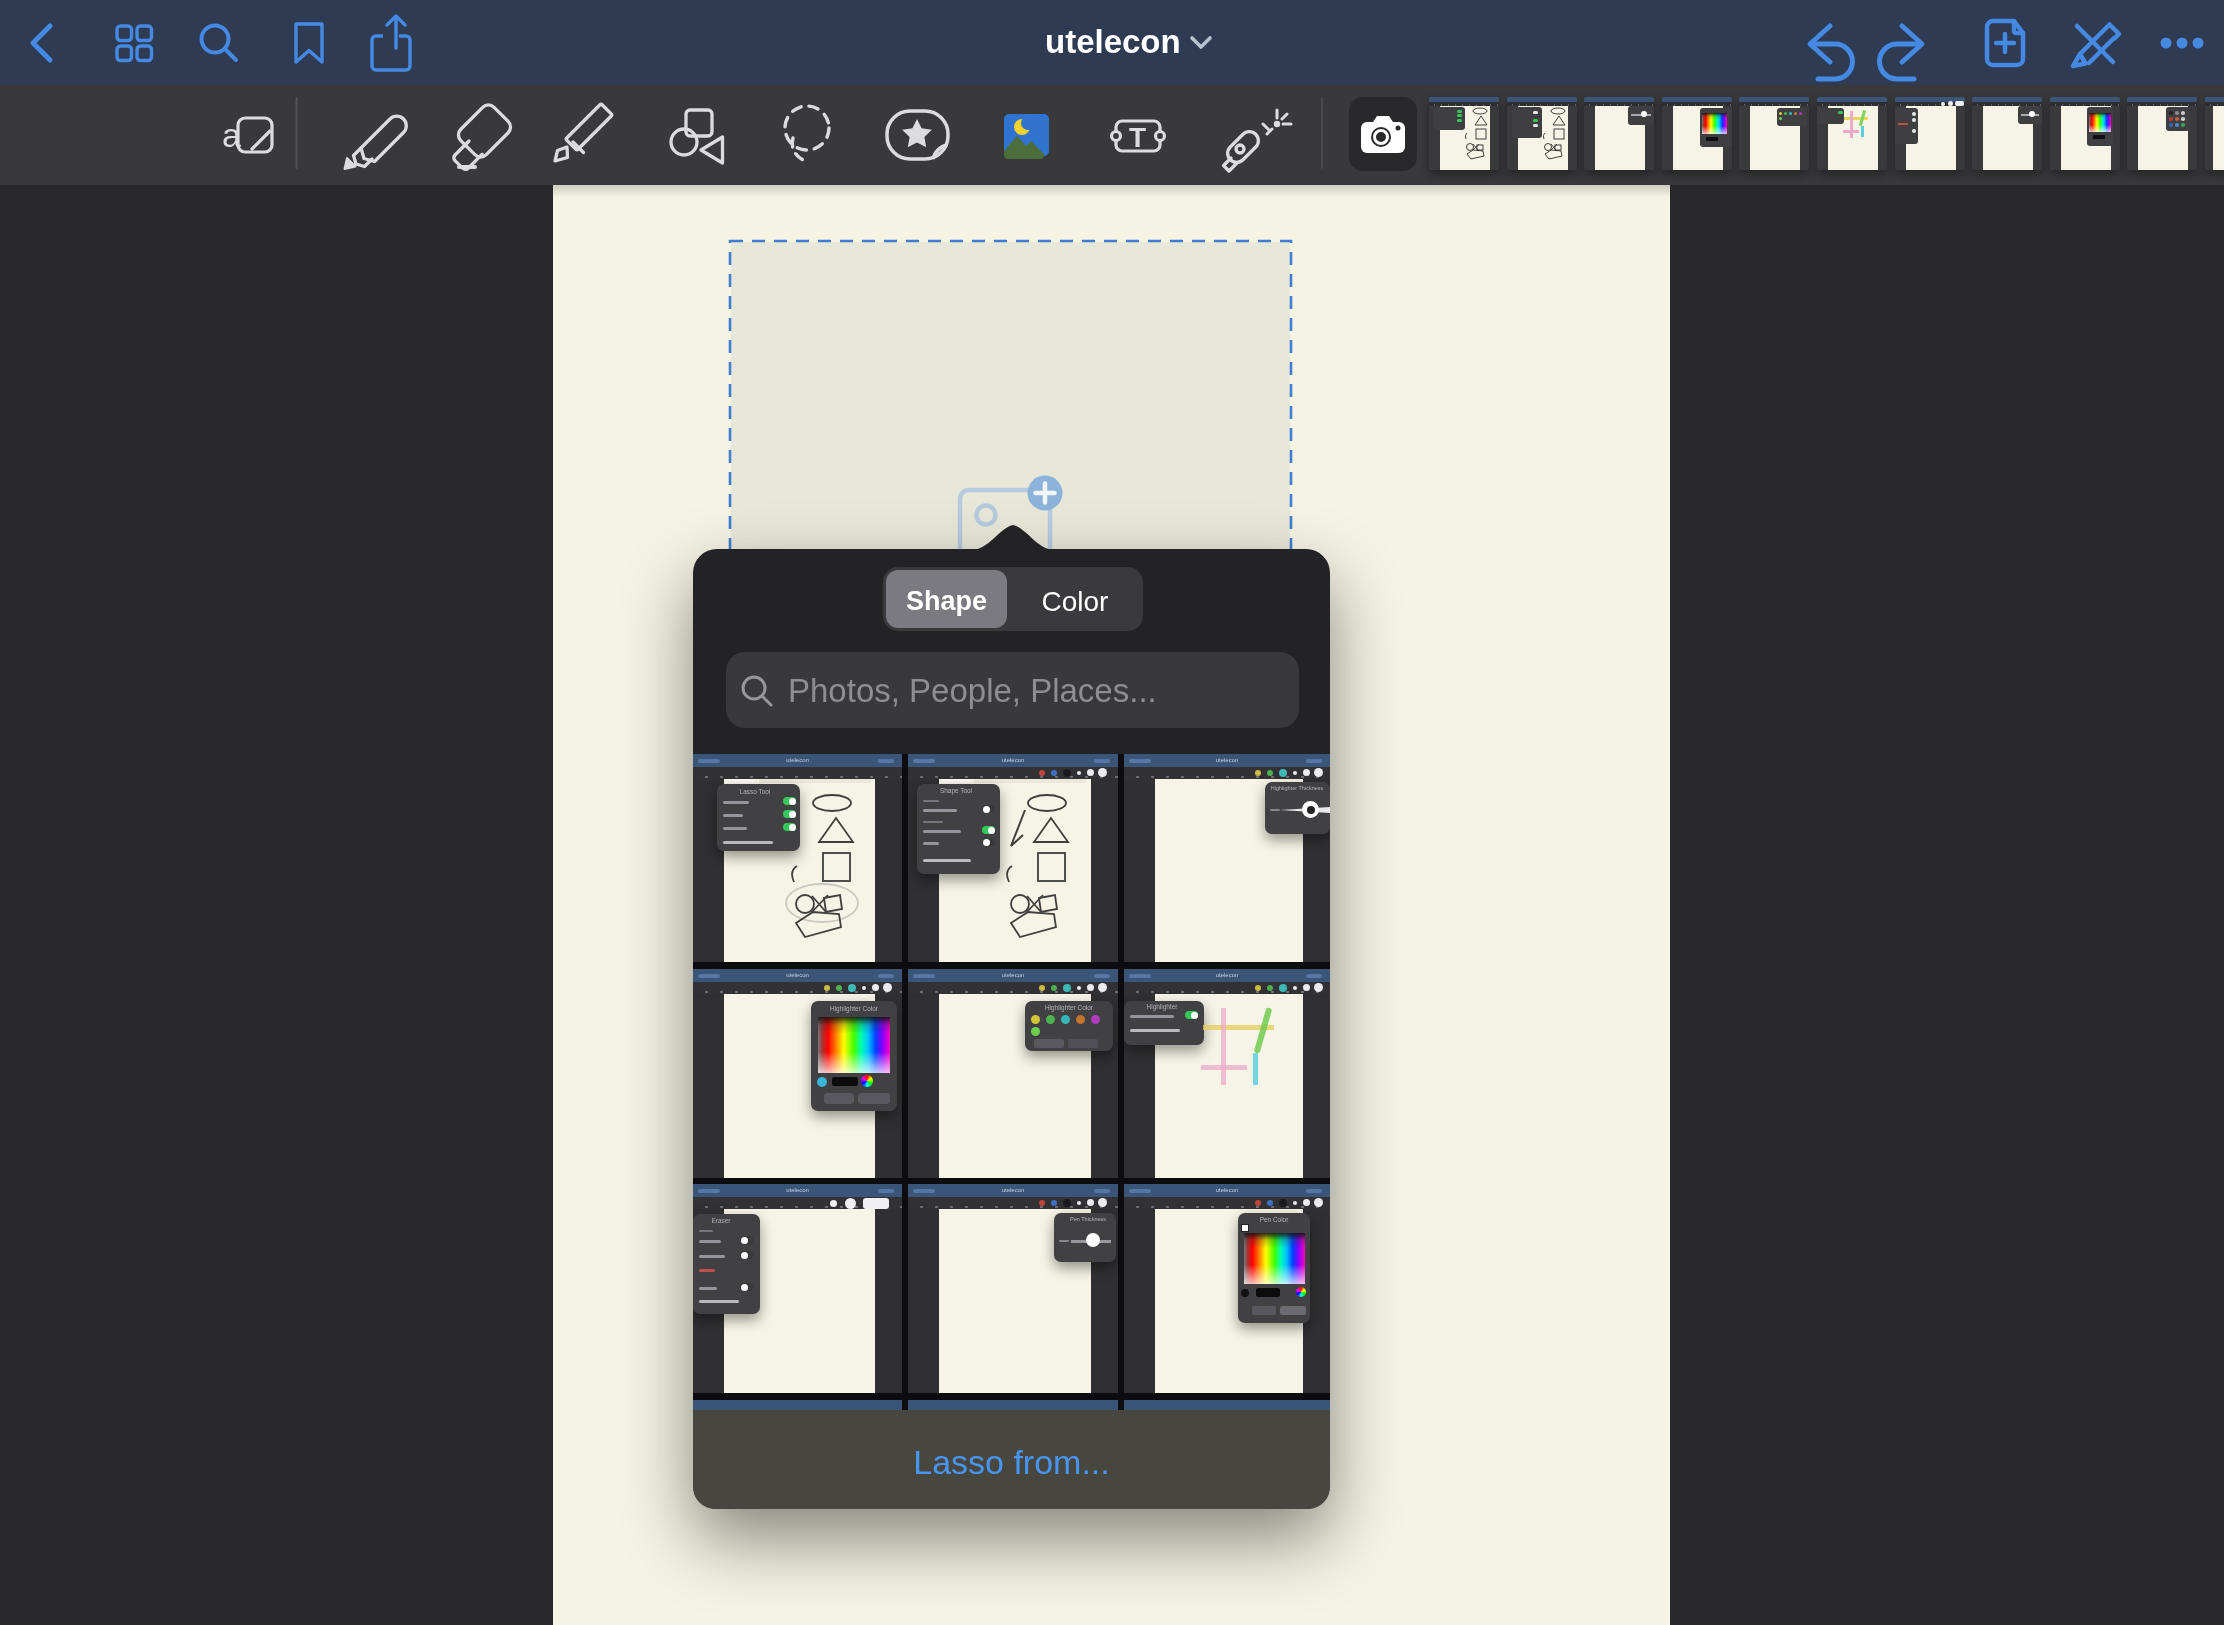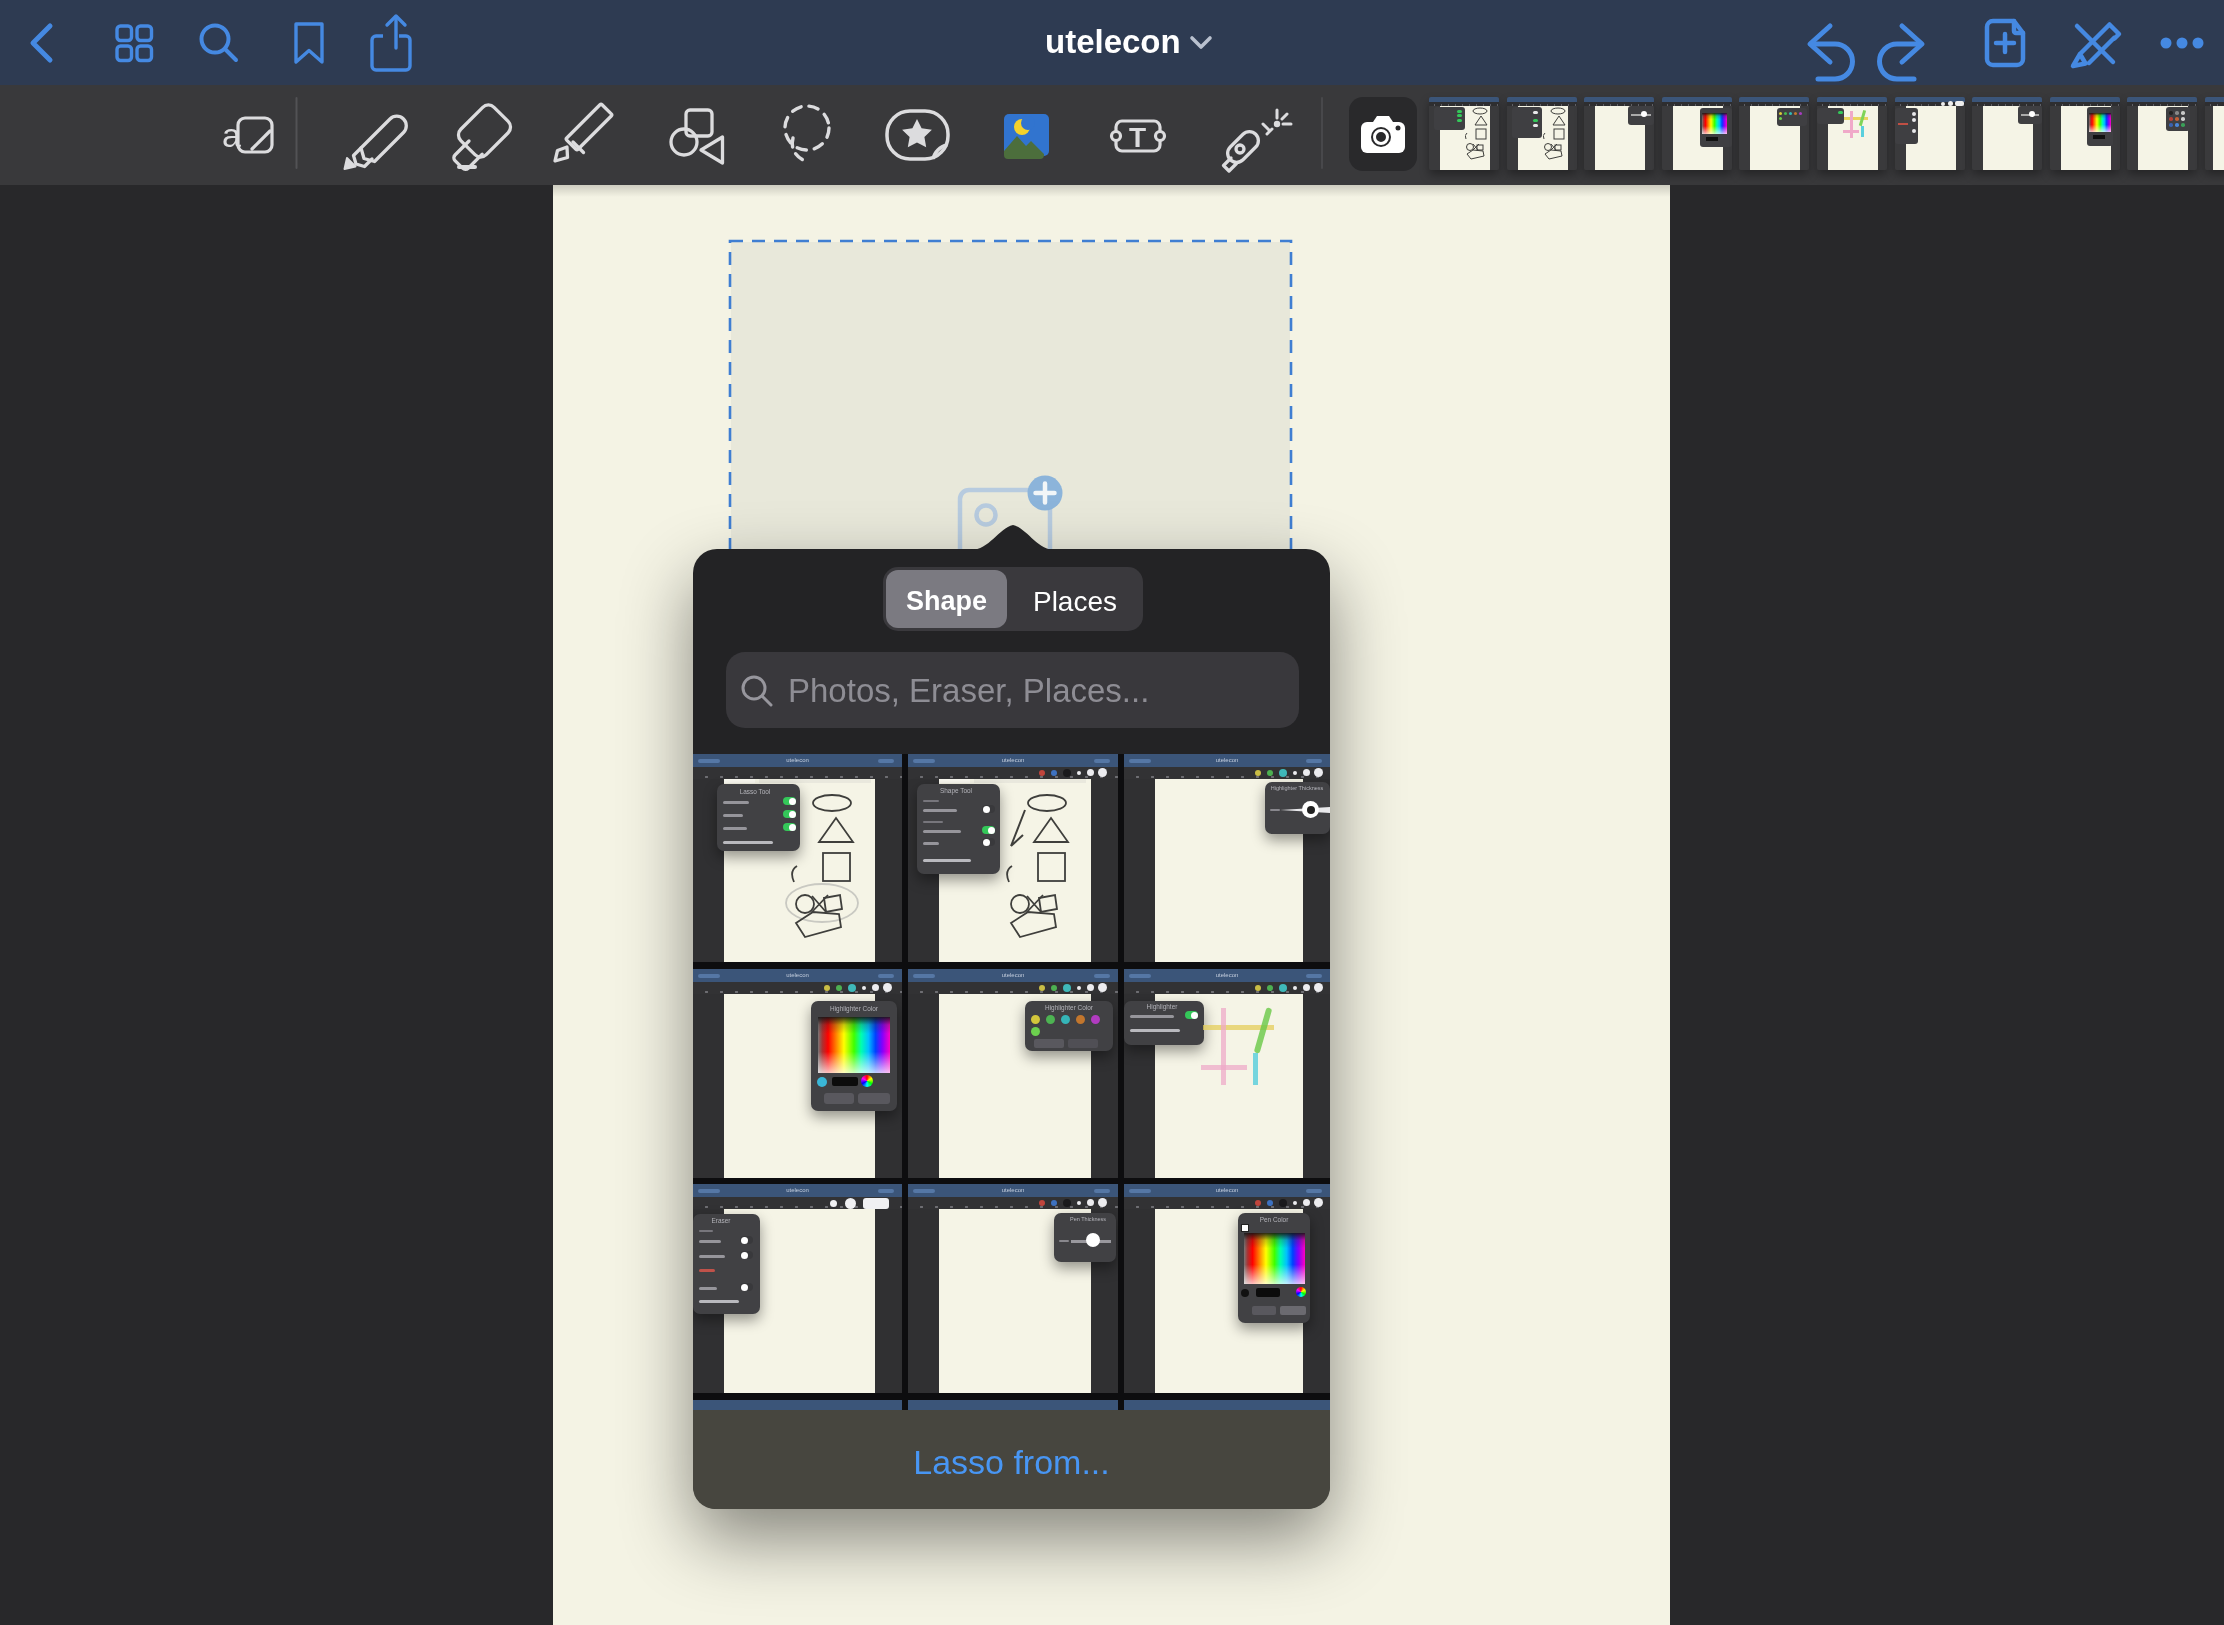--- a/index.html
+++ b/index.html
@@ -304,27 +304,27 @@
 <circle cx="95" cy="23" r="17.5" fill="#8cb4da"></circle>
 <path d="M95 13.5 v19 M85.5 23 h19" stroke="#f2f6f8" stroke-width="4.5" stroke-linecap="round"></path>
 </svg>
 <div id="pop"></div>
 <svg class="abs" style="left:955px;top:515px" width="120" height="36" viewBox="0 0 120 36">
 <path d="M16 35 C34 35 44 13 58 10 C72 13 82 35 100 35 Z" fill="#232325"></path>
 </svg>
 <div id="seg"></div>
 <div id="segsel"></div>
 <div class="segt" style="left:886px;width:121px">Shape</div>
-<div class="segt" style="left:1008px;width:134px;font-weight:normal;font-size:28px">Places</div>
+<div class="segt" style="left:1008px;width:134px;font-weight:normal;font-size:28px">Color</div>
 <div id="search"></div>
 <svg class="abs" style="left:738px;top:672px" width="40" height="40" viewBox="0 0 40 40">
 <circle cx="16" cy="16" r="11" fill="none" stroke="#97969d" stroke-width="3"></circle>
 <path d="M24 24 L33 33" stroke="#97969d" stroke-width="3" stroke-linecap="round"></path>
 </svg>
-<div id="ph">Photos, Eraser, Places...</div>
+<div id="ph">Photos, People, Places...</div>
 <div id="grid"></div>
 <div class="cell" style="left:693px;top:754px;width:209px;height:208px">
     <div class="cnav"></div>
     <div class="navminit">utelecon</div>
     <div style="position:absolute;left:5px;top:5px;width:22px;height:4px;border-radius:2px;background:#5577a5"></div>
     <div style="position:absolute;right:8px;top:5px;width:16px;height:4px;border-radius:2px;background:#5577a5"></div>
     <div class="ctb"></div>
     <div class="cbody"></div>
     <div class="cpage" style="left:31px;right:27px"></div>
     <div style="position:absolute;left:31px;top:25px;width:31px;height:4px;background:#fbfaf2"></div>

